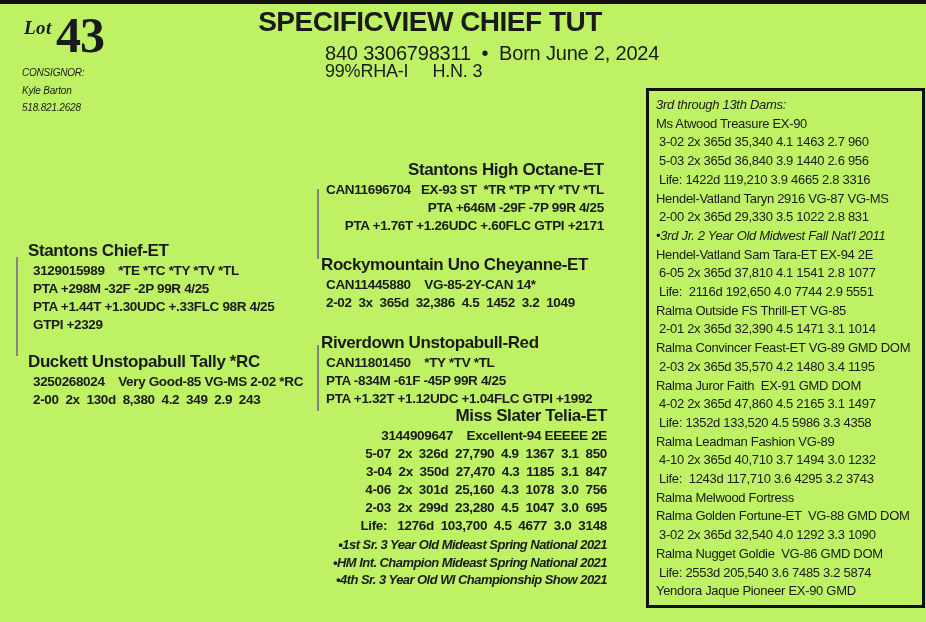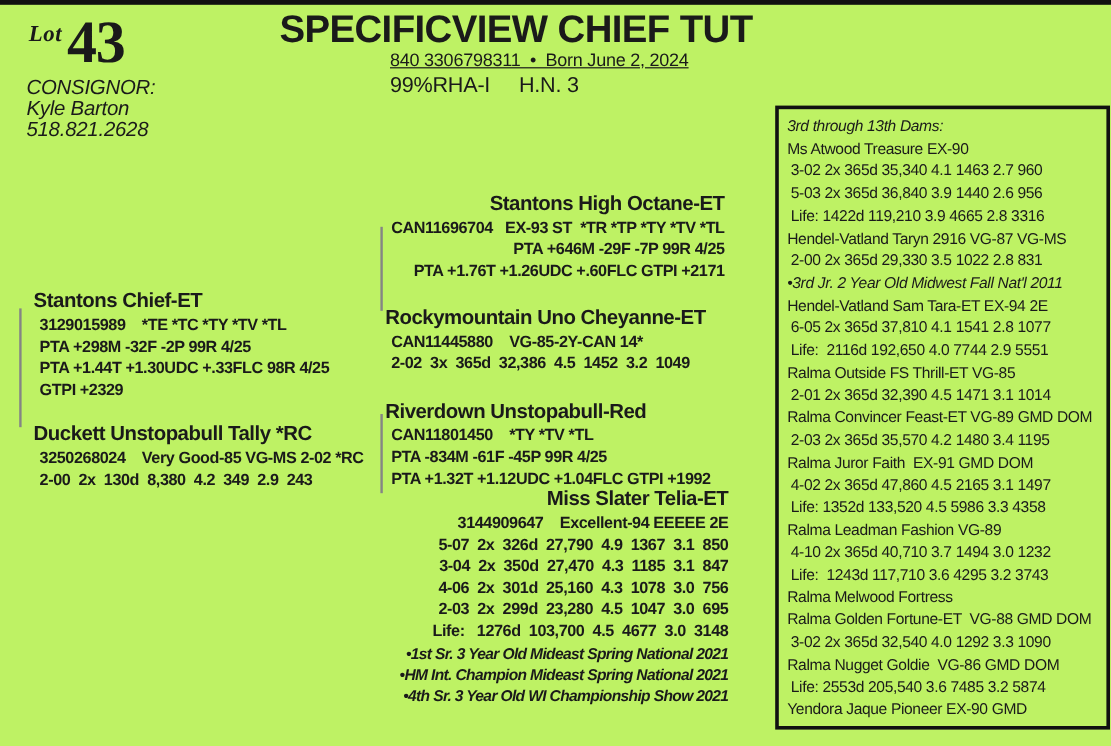--- a/index.html
+++ b/index.html
@@ -8,26 +8,26 @@
     font-family:"Liberation Sans",sans-serif;color:#1a1a1a;overflow:hidden;
   }
   .top-rule{position:absolute;left:0;top:0;width:926px;height:4px;background:#111;}
 
   
   .lot{position:absolute;left:24px;top:6px;font-family:"Liberation Serif",serif;}
   .lot-label{font-style:italic;font-weight:bold;font-size:19px;vertical-align:18px;letter-spacing:0.5px;}
   .lot-num{font-weight:bold;font-size:50px;letter-spacing:-1px;}
 
   
-  .consignor{position:absolute;left:22px;top:64px;font-style:italic;font-size:17px;line-height:17.5px;letter-spacing:-0.2px;}
+  .consignor{position:absolute;left:22px;top:64px;font-style:italic;font-size:10px;line-height:17.5px;letter-spacing:-0.2px;}
 
   
   .title{position:absolute;left:230px;top:6px;width:400px;text-align:center;
-         font-weight:bold;font-size:32px;letter-spacing:-0.5px;white-space:nowrap;}
-  .reg-line{position:absolute;left:325px;top:42px;font-size:15px;letter-spacing:-0.2px;white-space:pre;text-decoration:underline;}
+         font-weight:bold;font-size:28px;letter-spacing:-0.5px;white-space:nowrap;}
+  .reg-line{position:absolute;left:325px;top:42px;font-size:20px;letter-spacing:-0.2px;white-space:pre;}
   .pct-line{position:absolute;left:325px;top:61px;font-size:18px;letter-spacing:-0.2px;white-space:pre;}
 
   
   .ped-section{position:absolute;}
   .s-name{font-weight:bold;font-size:17px;letter-spacing:-0.4px;white-space:pre;line-height:20px;}
   .ped-lines{margin-top:1px;font-weight:bold;}
   .ped-line{font-size:13.5px;letter-spacing:-0.35px;line-height:18px;white-space:pre;padding-left:5px;}
   .award-line{font-size:13px;font-style:italic;letter-spacing:-0.55px;line-height:17.5px;white-space:pre;padding-left:2px;}
   .bracket{position:absolute;width:0;border-left:2px solid #858585;}
   #bracket-sire{left:16px;top:257px;height:99px;}

